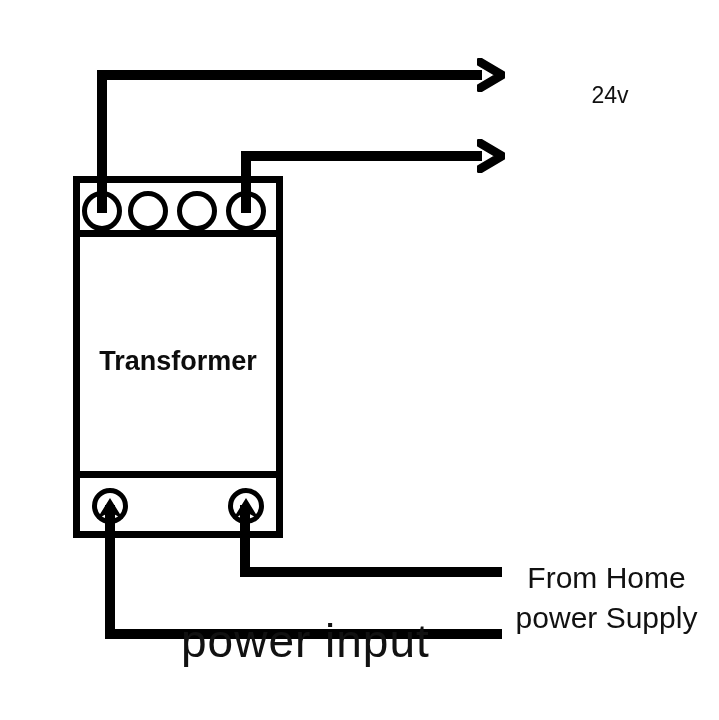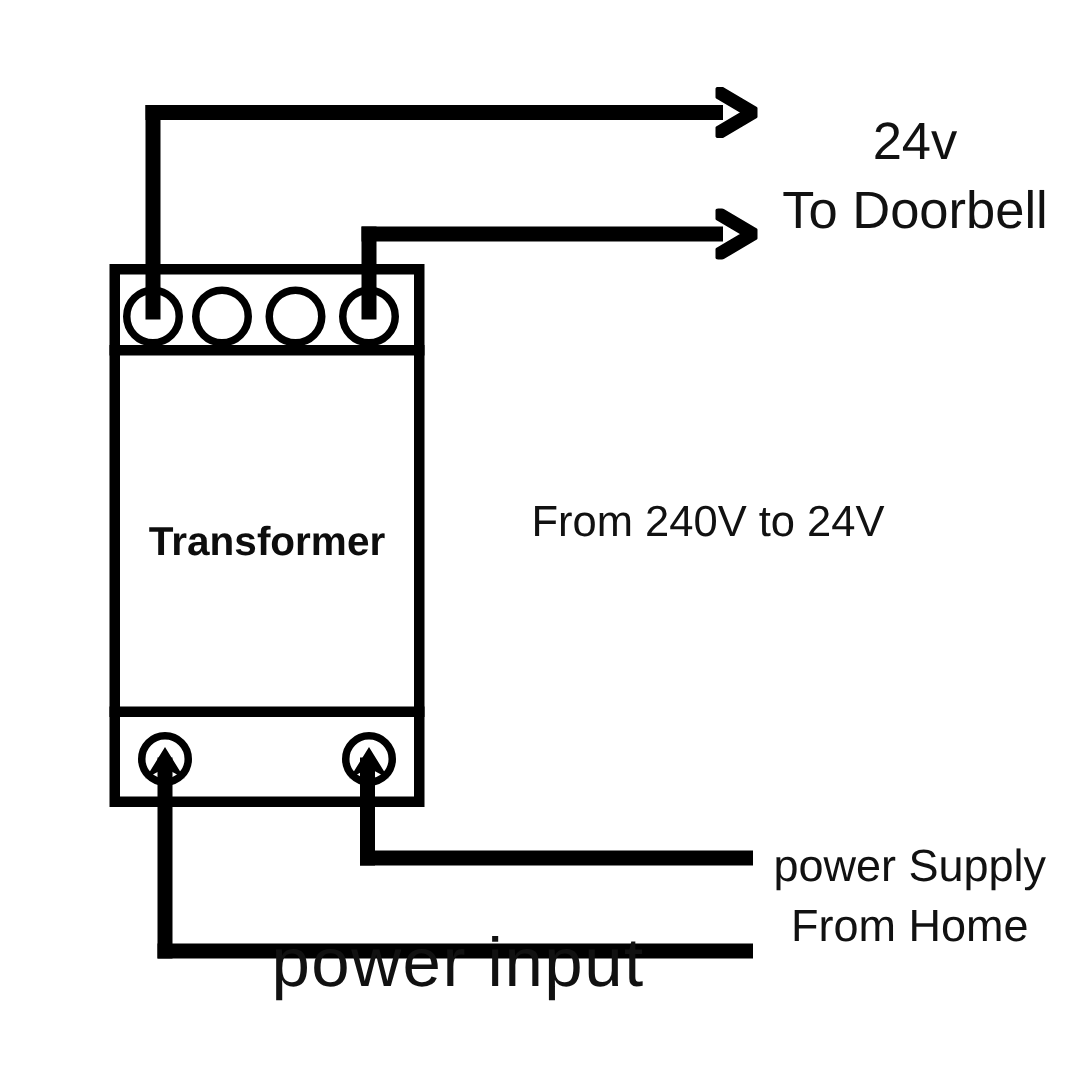--- a/index.html
+++ b/index.html
@@ -29,21 +29,21 @@
   .term-bottom{width:36px;height:36px;top:488px;}
   
   .wire{background:#000;}
   
   .lbl-big{font-size:46px;line-height:1;letter-spacing:1px;color:#111;white-space:nowrap;}
   .lbl-bold{
     left:73px;top:348px;width:210px;text-align:center;
     font-size:27px;font-weight:bold;line-height:1;color:#0d0d0d;
   }
   .note{text-align:center;color:#111;}
-  .note-right-top{left:505px;top:72px;width:210px;font-size:35px;line-height:46px;}
+  .note-right-top{left:505px;top:72px;width:210px;font-size:23px;line-height:46px;}
   .note-mid{left:302px;top:328px;width:340px;font-size:29px;line-height:40px;}
   .note-right-bottom{left:494px;top:558px;width:225px;font-size:30px;line-height:40px;}
   svg{display:block;}
 </style>
 </head>
 <body>
 
 <div class="stage">
 
   <div class="abs t-box"></div>
@@ -86,29 +86,27 @@
   </div>
   <div class="abs" style="left:232px;top:496px;">
     <svg width="28" height="26" viewBox="0 0 28 26">
       <path d="M14,2 L27,23 L14,16 L1,23 Z" fill="#000"></path>
     </svg>
   </div>
 
 
   <div class="abs note note-right-top">
     <div>24v</div>
-    <div>To Doorbell</div>
   </div>
 
   <div class="abs lbl-bold">Transformer</div>
 
   <div class="abs note note-mid">
-    <div>From 240V to 24V</div>
   </div>
 
   <div class="abs lbl-big" style="left:181px;top:582px;margin-top:36px;">power input</div>
 
   <div class="abs note note-right-bottom">
+    <div>From Home</div>
     <div>power Supply</div>
-    <div>From Home</div>
   </div>
 
 </div>
 
 </body></html>

